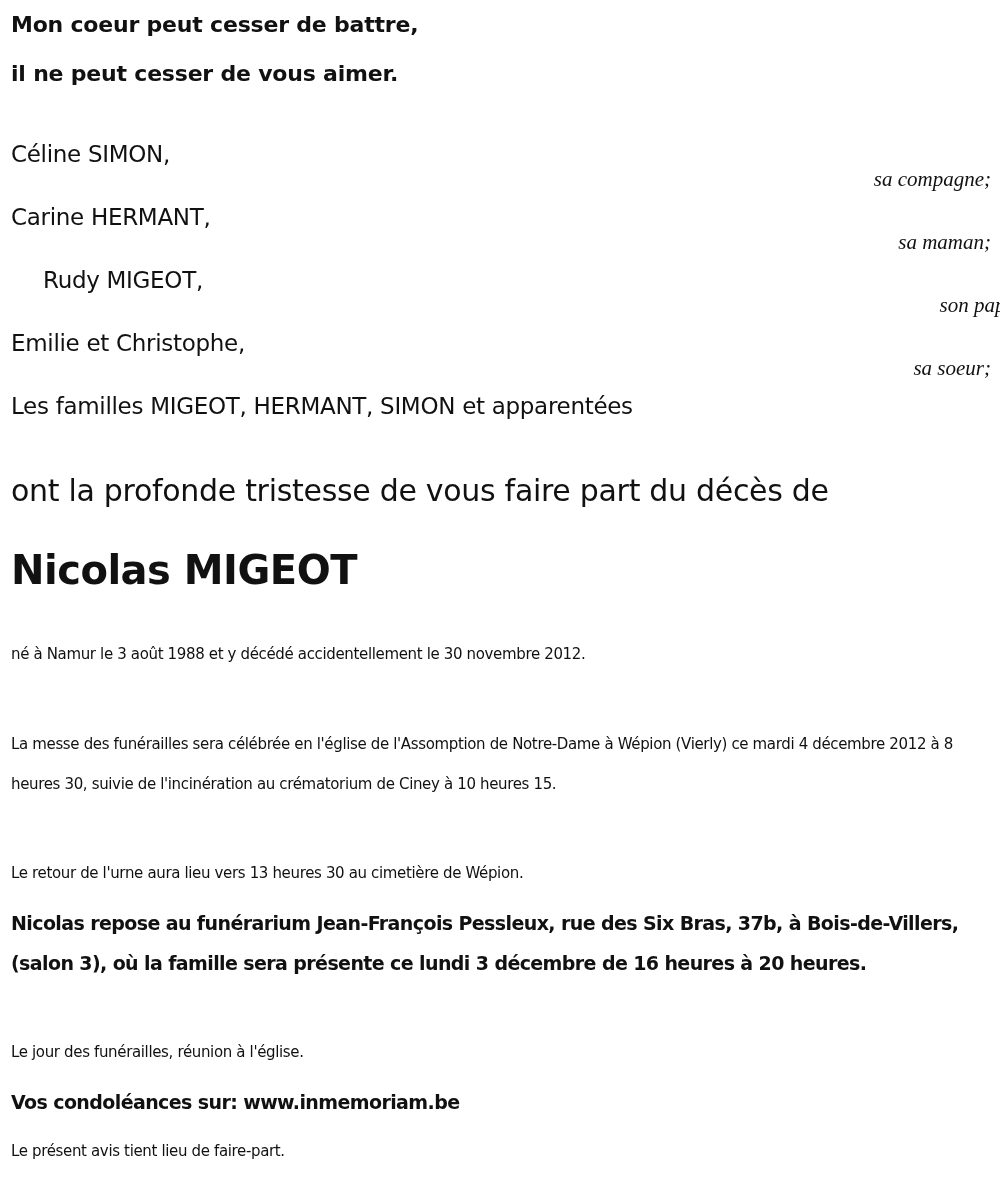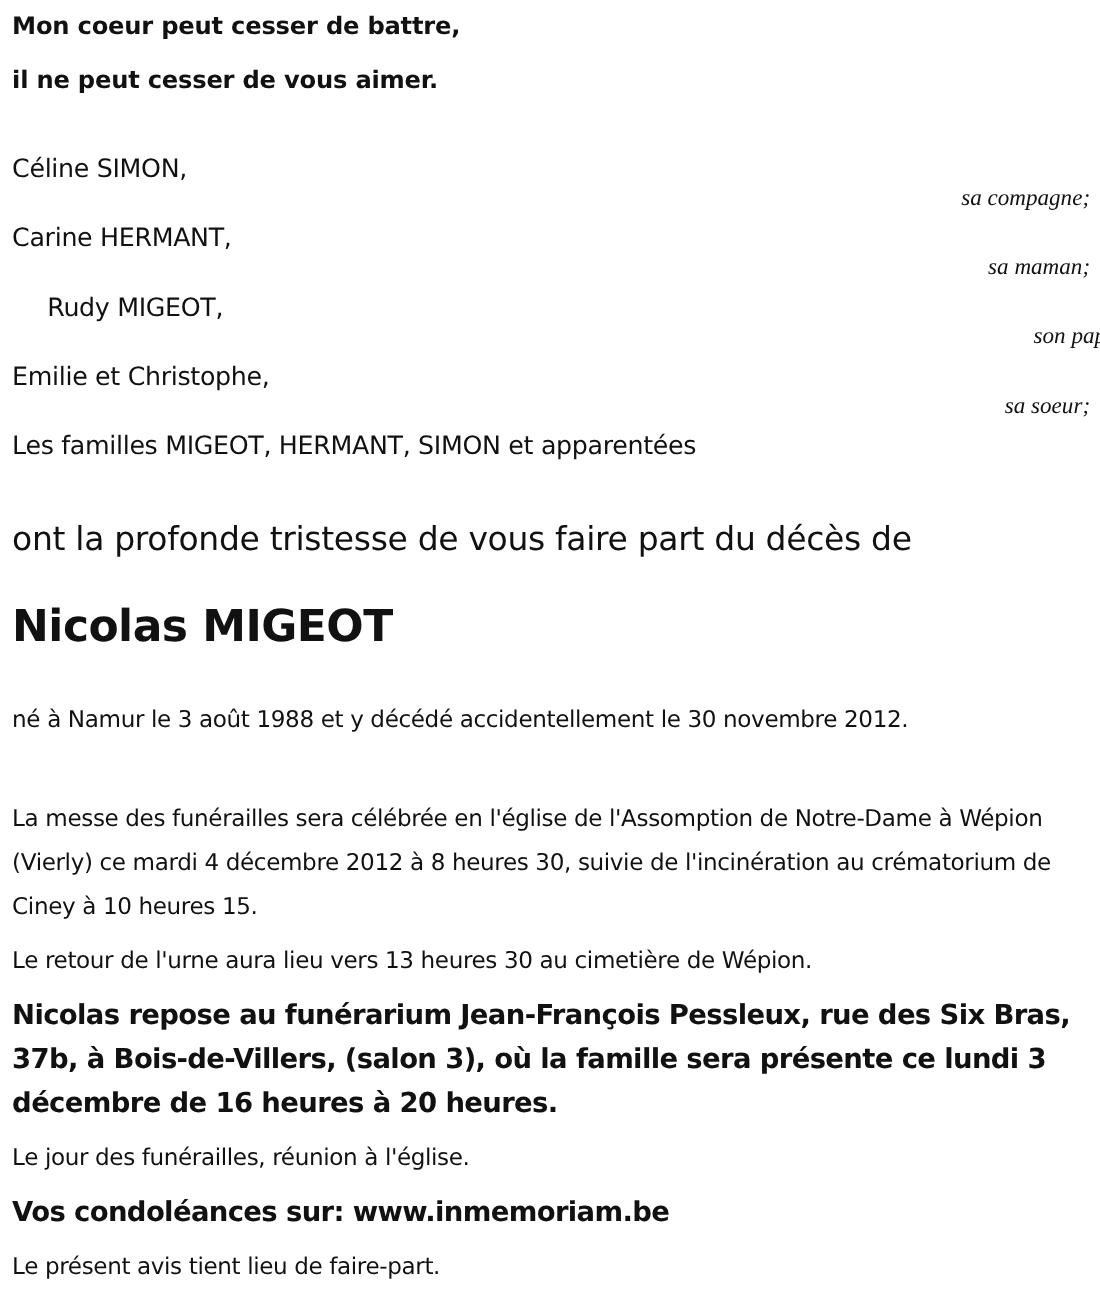--- a/index.html
+++ b/index.html
@@ -67,28 +67,28 @@
       left: 0;
       font-size: 40px;
       font-weight: bold;
       white-space: nowrap;
       letter-spacing: -0.5px;
     }
     .para {
       position: absolute;
       left: 0;
       width: 985px;
-      font-size: 21px;
+      font-size: 15px;
       line-height: 40px;
       letter-spacing: -0.35px;
     }
     .para.bold {
       font-weight: bold;
       letter-spacing: -0.6px;
-      font-size: 25px;
+      font-size: 19px;
     }
     .link {
       color: #111111;
       text-decoration: none;
     }
   </style>
 </head>
 <body>
 
 <div class="page">

